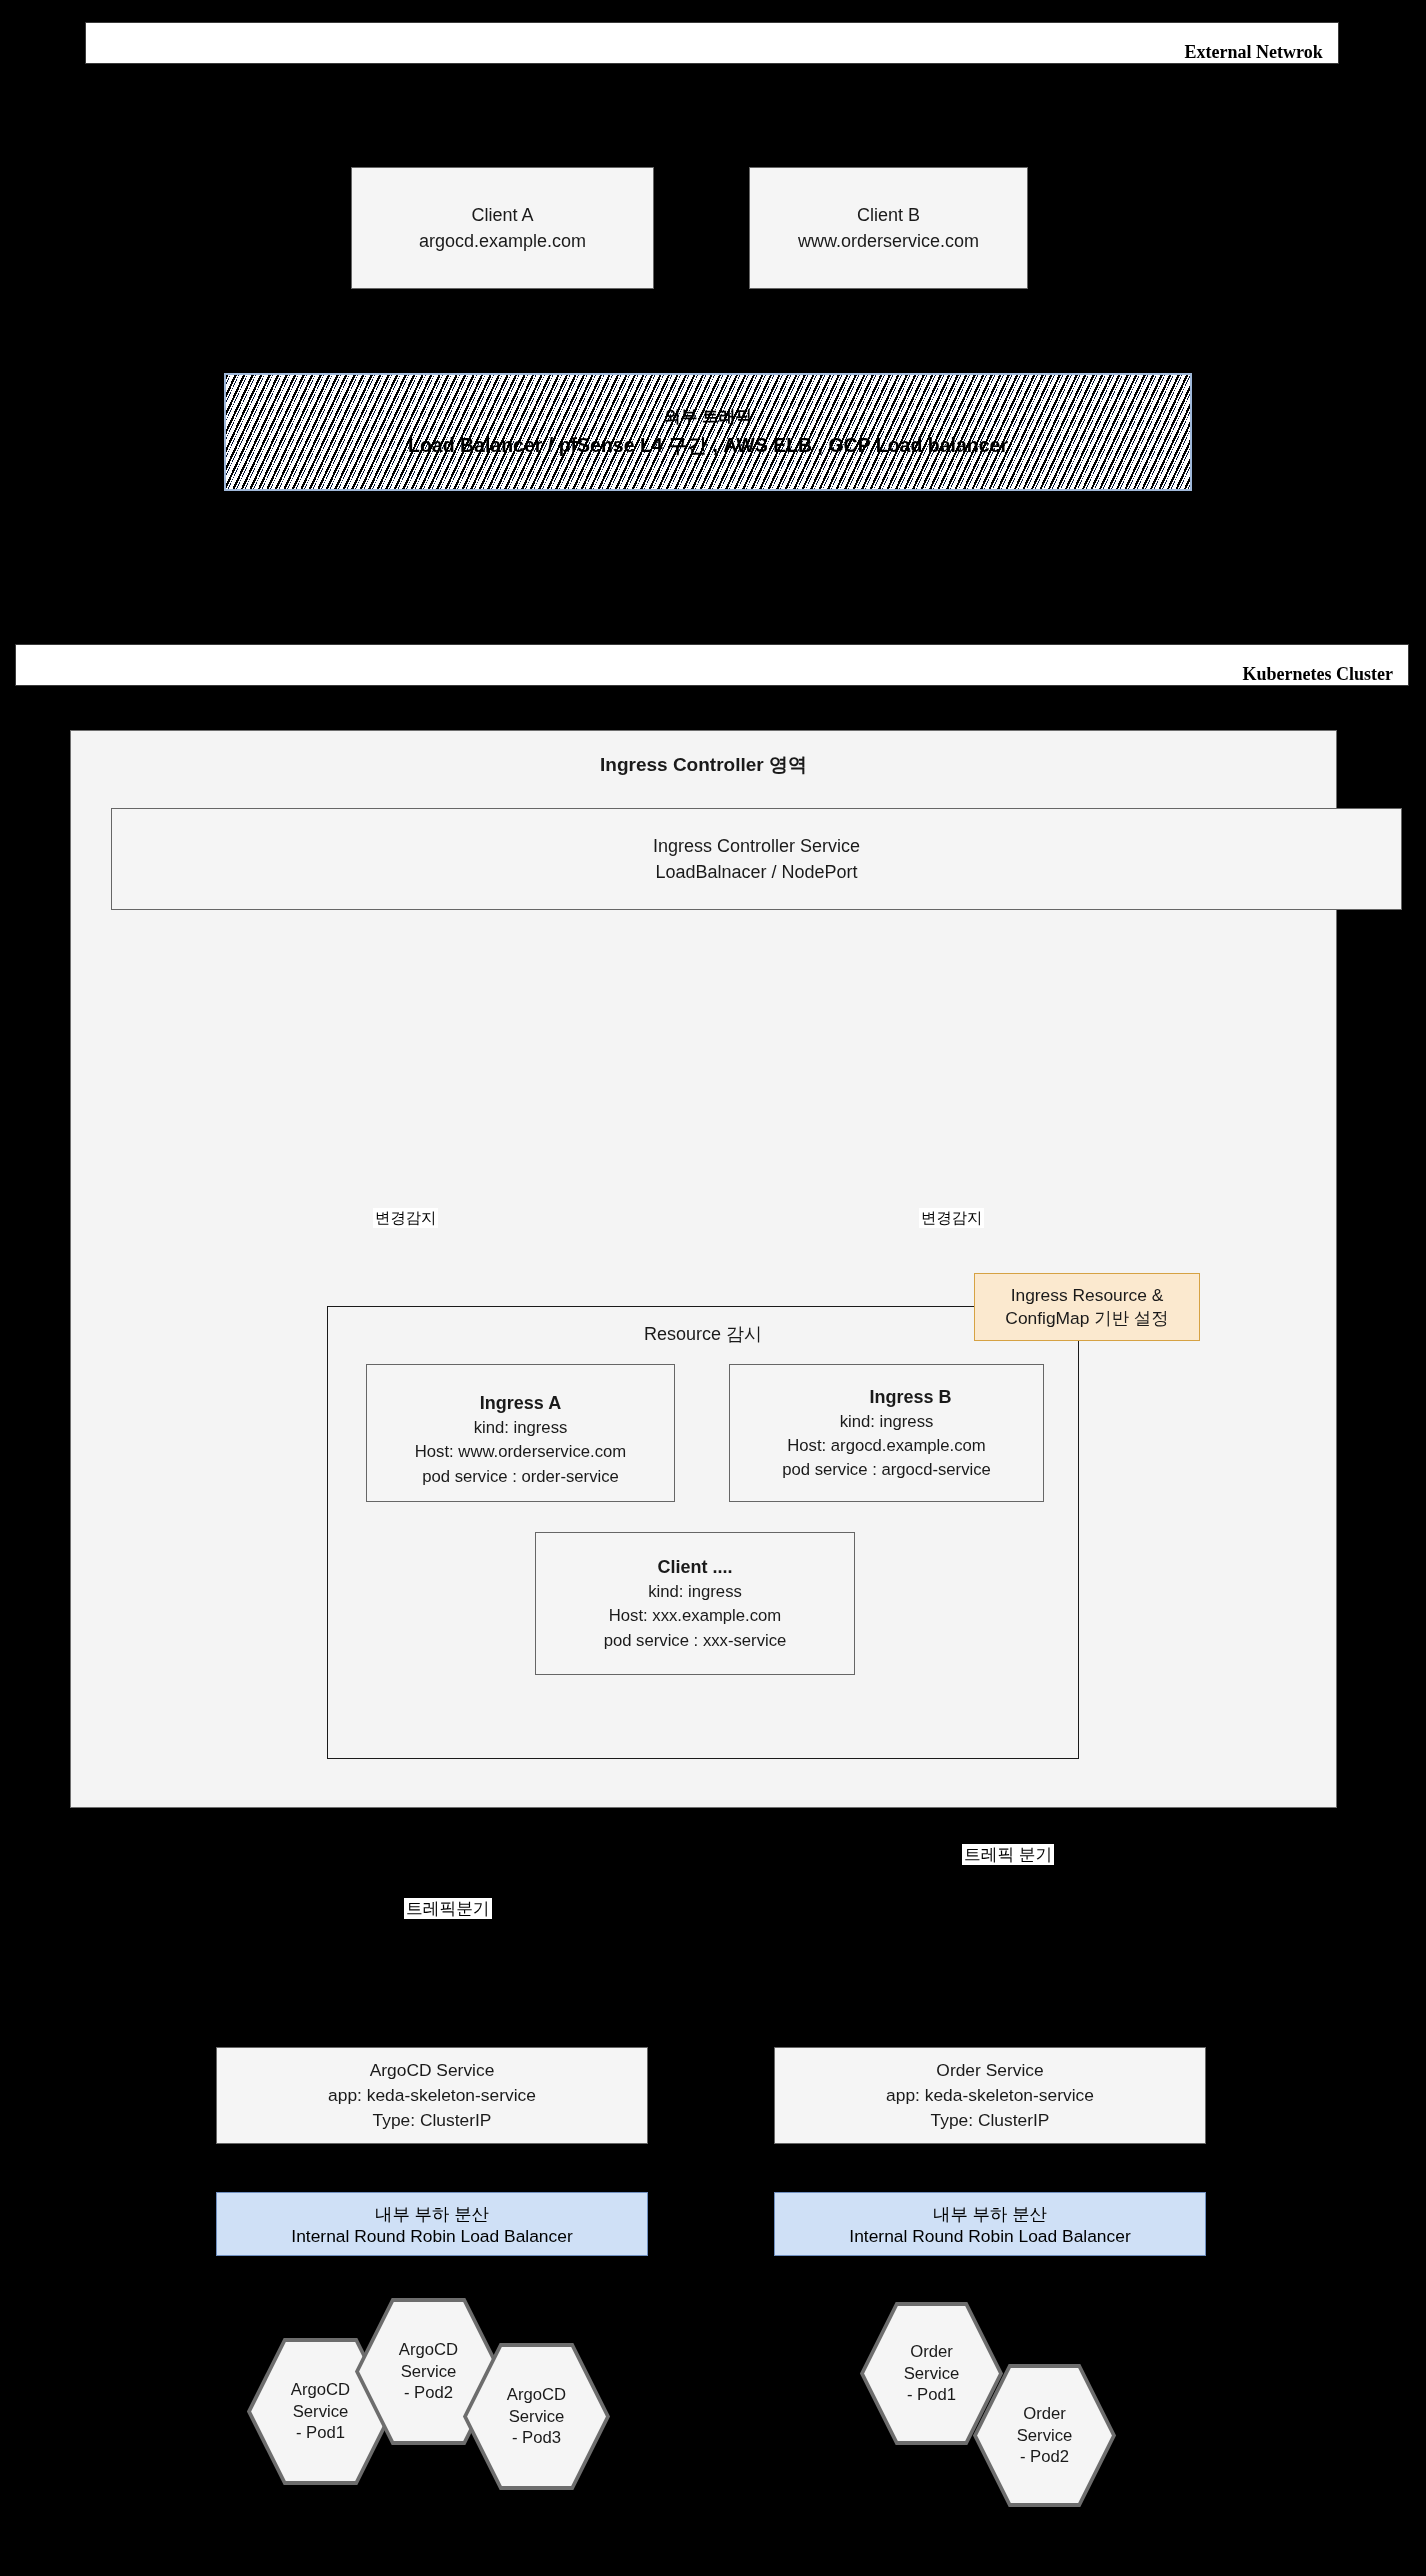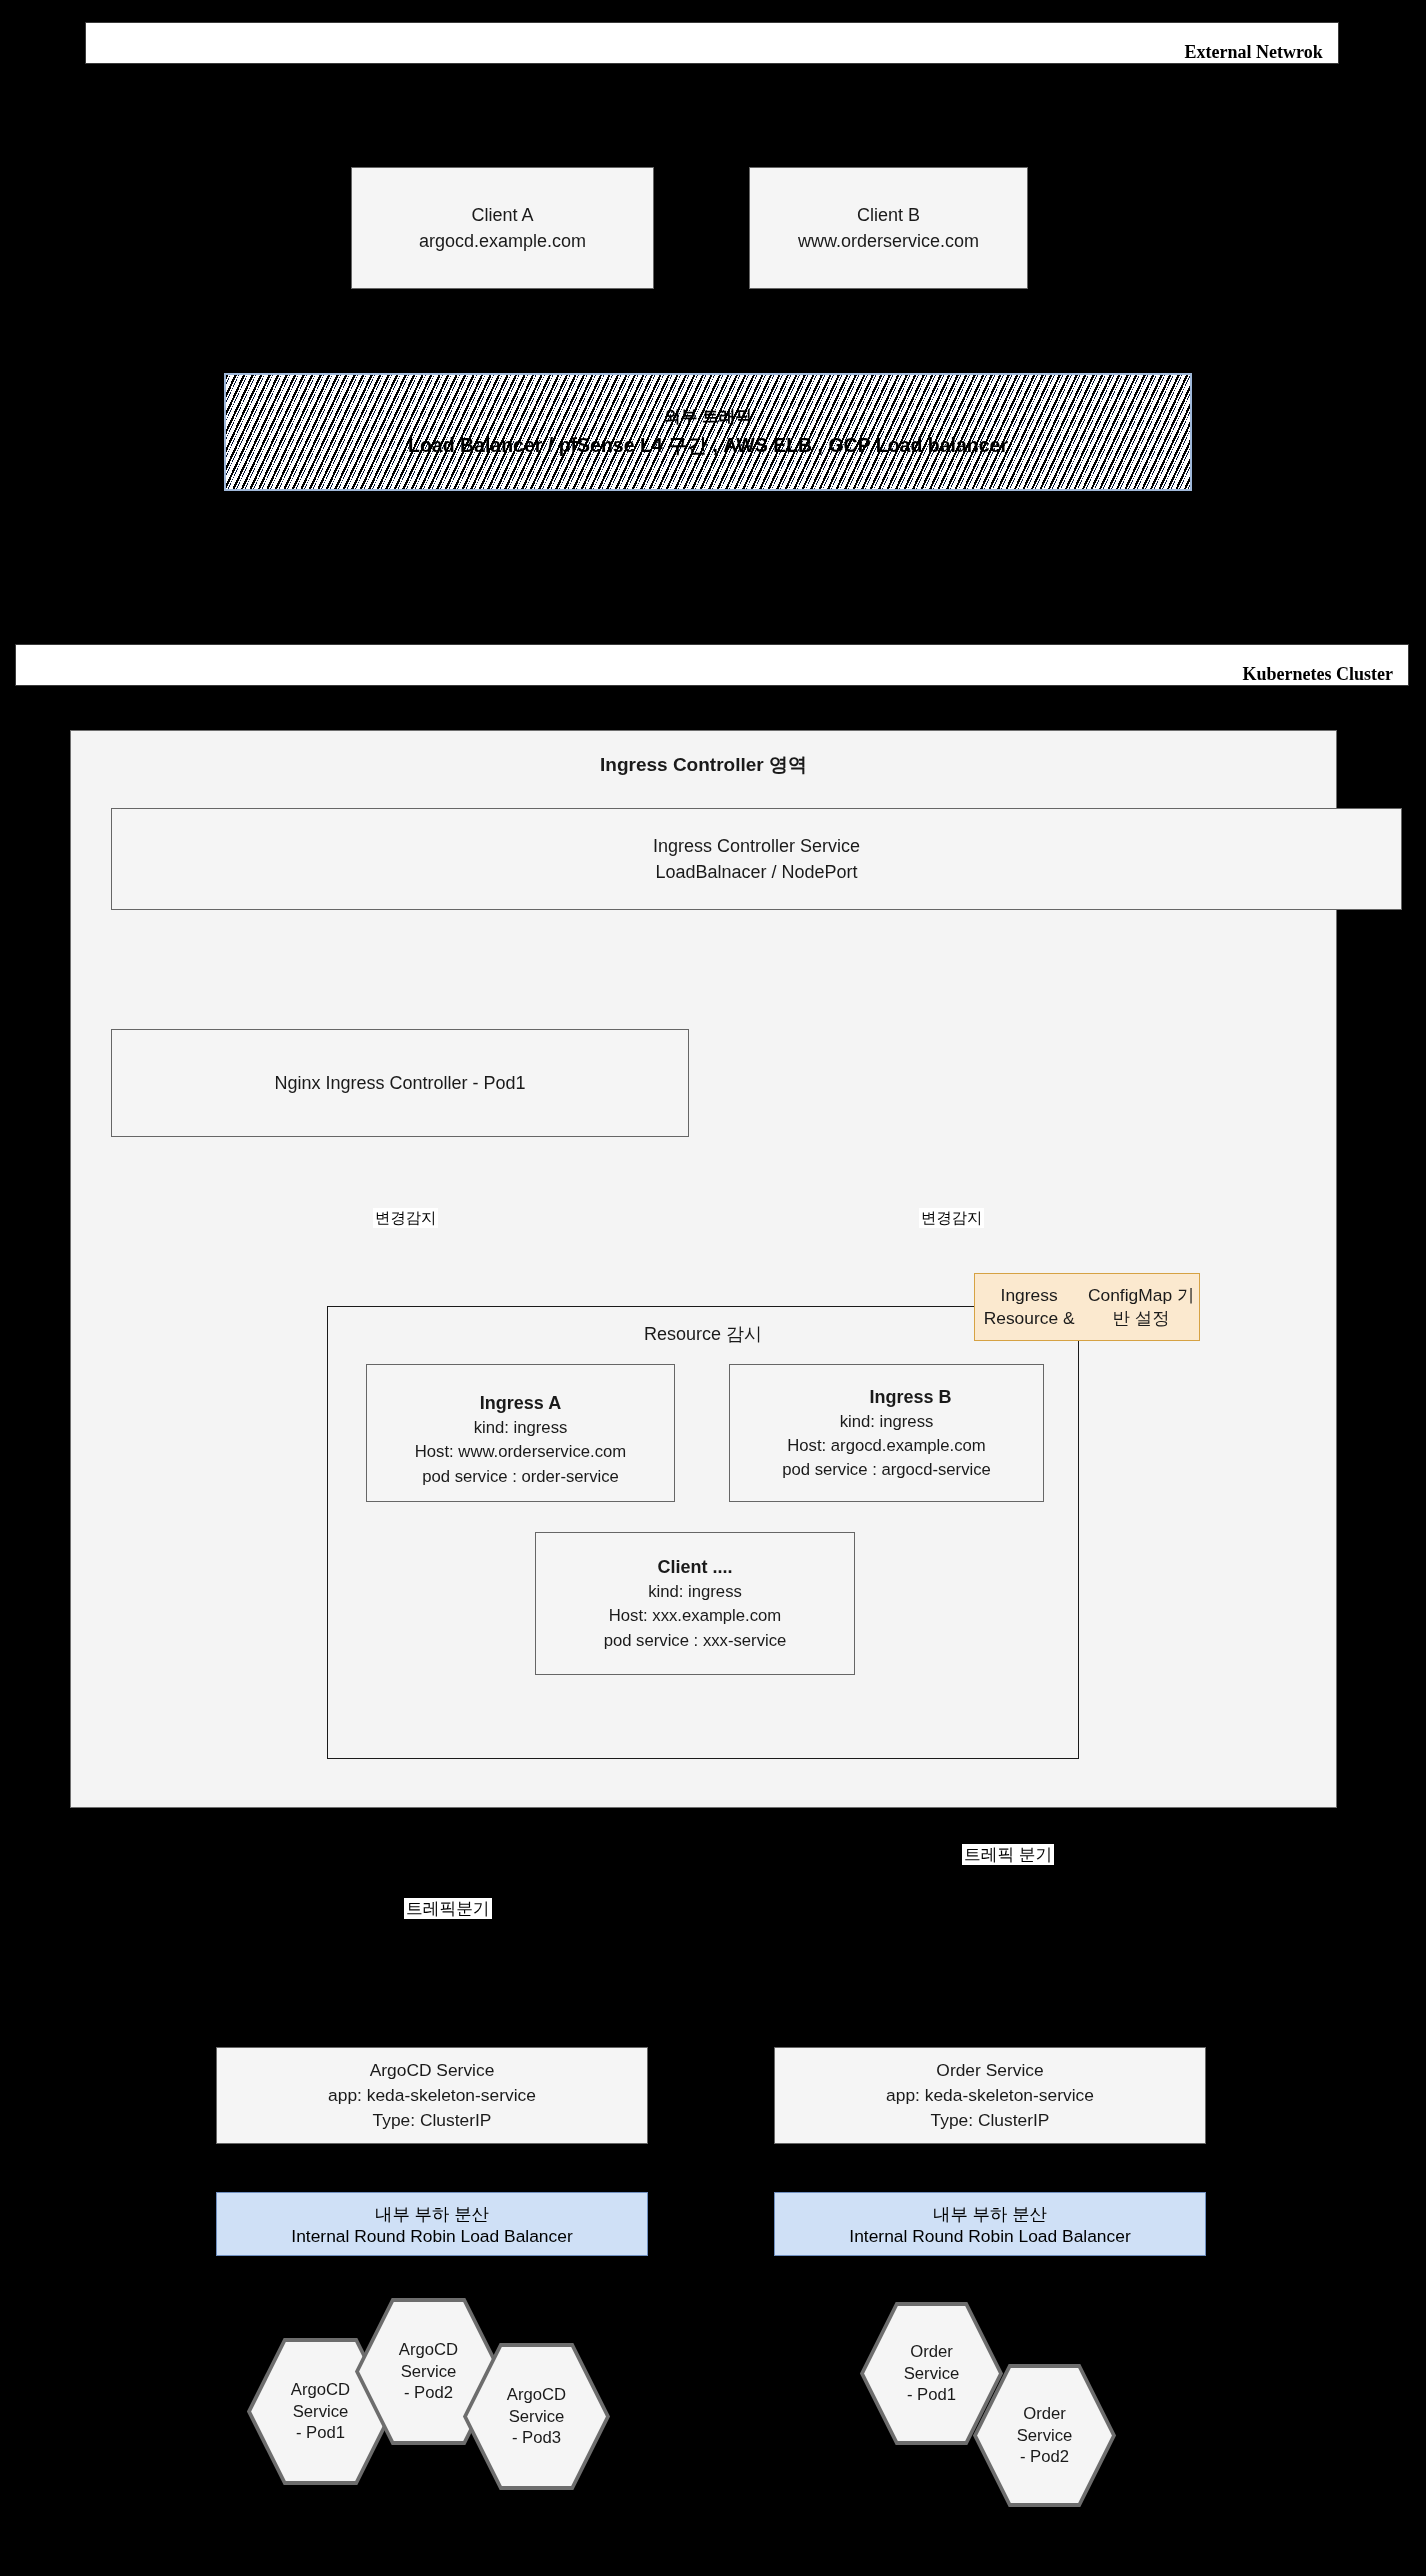--- a/index.html
+++ b/index.html
@@ -82,21 +82,21 @@
     justify-content: center;
     text-align: left;
     color: #000;
   }
 
   
   .callout {
     background: #fbe9cf;
     border: 1.4px solid #d6a243;
     display: flex;
-    flex-direction: row;
+    flex-direction: column;
     align-items: center;
     justify-content: center;
     text-align: center;
     color: #1a1a1a;
     line-height: 1.35;
   }
 
   
   .edgelabel {
     background: #ffffff;
@@ -214,23 +214,20 @@
 
   <div class="group abs" style="left:70px; top:730px; width:1267px; height:1078px;"></div>
 
   <div class="grouptitle abs" style="left:70px; top:752px; width:1267px; font-size:19px; font-weight:bold;">Ingress Controller 영역</div>
 
   <div class="box abs" style="left:111px; top:808px; width:1291px; height:102px; font-size:18px;">
     <span class="ln">Ingress Controller Service</span>
     <span class="ln">LoadBalnacer / NodePort</span>
   </div>
 
-  <div class="box abs" style="left:111px; top:1029px; width:578px; height:108px; font-size:18px;">
-    <span class="ln">Nginx Ingress Controller - Pod1</span>
-  </div>
 
 
   <div class="edgelabel abs" style="left:373px; top:1208px; font-size:15.3px;">변경감지</div>
   <div class="edgelabel abs" style="left:919px; top:1208px; font-size:15.3px;">변경감지</div>
 
   <div class="group-plain abs" style="left:327px; top:1306px; width:752px; height:453px;"></div>
   <div class="grouptitle abs" style="left:327px; top:1322px; width:752px; font-size:18px;">Resource 감시</div>
 
   <div class="callout abs" style="left:974px; top:1273px; width:226px; height:68px; font-size:17.4px;">
     <span class="ln">Ingress Resource &amp;</span>

